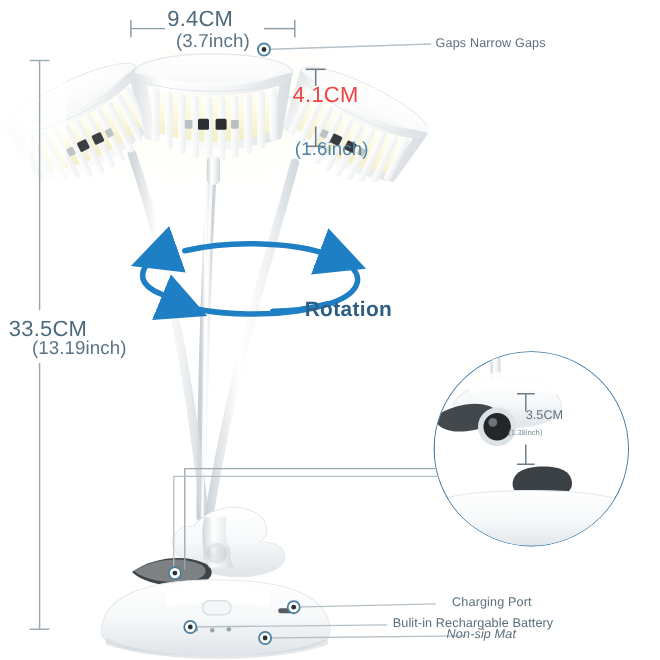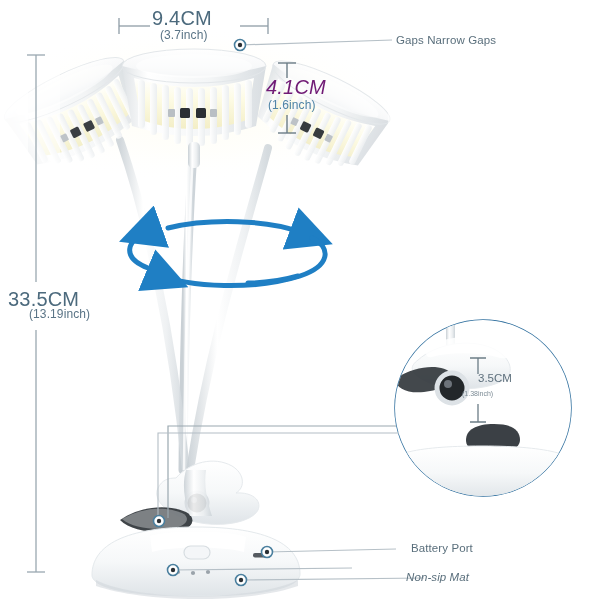--- a/index.html
+++ b/index.html
@@ -13,25 +13,25 @@
   }
   #stage{position:absolute;left:0;top:0;width:600px;height:600px;}
   .layer{position:absolute;left:0;top:0;width:600px;height:600px;}
   svg.layer{overflow:visible;}
 
   
   .txt{position:absolute;white-space:nowrap;line-height:1.05;}
   .dim-main{
     font-size:20px;color:#4c6a7d;letter-spacing:.2px;
   }
-  .dim-main.blue{color:#701a75;font-style:italic;}
+  .dim-main.blue{color:#ef4444;}
   .dim-sub{
-    font-size:12px;color:#5a7486;letter-spacing:.1px;
-  }
-  .dim-sub.blue{color:#4f84a6;}
+    font-size:17px;color:#5a7486;letter-spacing:.1px;
+  }
+  .dim-sub.blue{color:#4f84a6;margin-top:28px;}
   .dim-small{font-size:11.5px;color:#5d6f7c;}
   .dim-small-sub{font-size:7px;color:#7c8b95;}
   .callout-label{
     font-size:11.5px;color:#5a6f7c;letter-spacing:.1px;
   }
   .rotation-label{
     font-size:19px;font-weight:bold;color:#2e5f83;letter-spacing:.3px;
   }
 </style>
 </head>
@@ -263,18 +263,20 @@
 
   <div class="txt dim-main blue" style="left:266px;top:77px;">4.1CM</div>
   <div class="txt dim-sub blue" style="left:268px;top:99px;">(1.6inch)</div>
 
   <div class="txt dim-main" style="left:8px;top:289px;">33.5CM</div>
   <div class="txt dim-sub" style="left:10px;top:308px;margin-left:19px;">(13.19inch)</div>
 
   <div class="txt dim-small" style="left:462px;top:372px;margin-left:16px;">3.5CM</div>
   <div class="txt dim-small-sub" style="left:462px;top:390px;">(1.38inch)</div>
 
+  <div class="txt rotation-label" style="left:277px;top:272px;">Rotation</div>
 
   <div class="txt callout-label" style="left:396px;top:34px;">Gaps Narrow Gaps</div>
-  <div class="txt callout-label" style="left:411px;top:542px;">Battery Port</div>
+  <div class="txt callout-label" style="left:411px;top:542px;">Charging Port</div>
+  <div class="txt callout-label" style="left:357px;top:561px;">Bulit-in Rechargable Battery</div>
   <div class="txt callout-label" style="left:406px;top:571px;font-style:italic;">Non-sip Mat</div>
 
 </div>
 
 </body></html>

